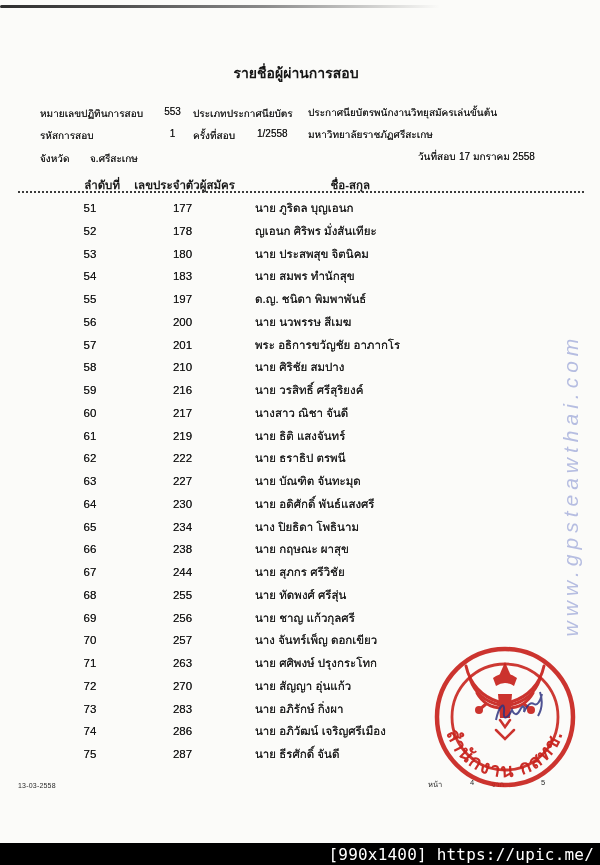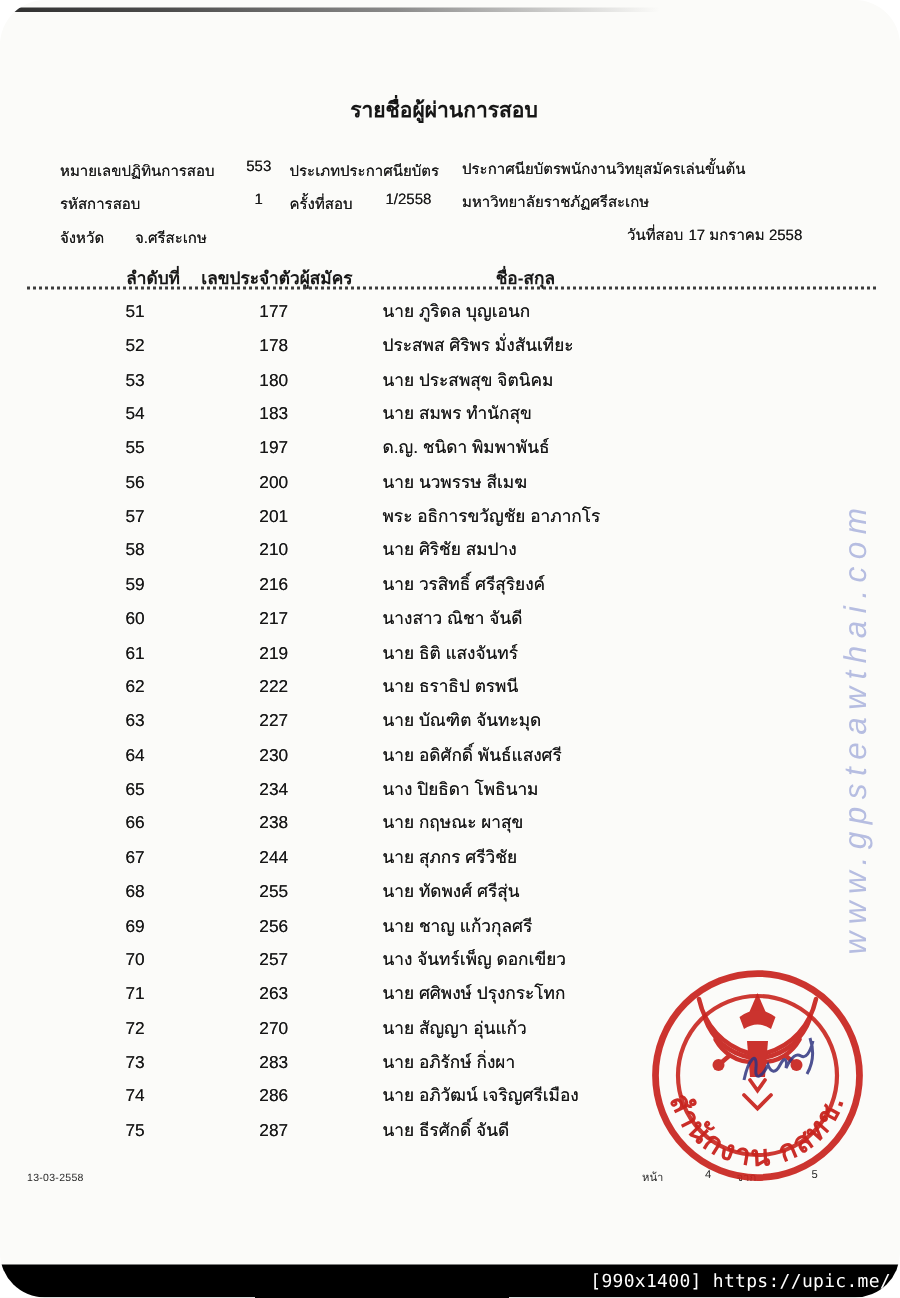--- a/index.html
+++ b/index.html
@@ -3,21 +3,20 @@
 <meta charset="utf-8">
 <style>
   html,body{margin:0;padding:0;}
   .page{
     position:relative;
     width:600px;height:865px;
     background:#fbfbf9;
     overflow:hidden;
     font-family:"Liberation Sans","DejaVu Sans",sans-serif;
     color:#1c1c1c;
-    border-radius:30px;
   }
   .scan-edge-top{
     position:absolute;top:5px;left:0;width:440px;height:3px;
     background:linear-gradient(to right,#2e2e2e 0%,#4c4c4c 25%,#8a8a8a 60%,rgba(150,150,150,0) 100%);
     border-radius:2px;
   }
   .doc-title{
     position:absolute;top:62px;left:0;width:592px;
     text-align:center;font-size:14px;font-weight:bold;color:#161616;
   }
@@ -50,21 +49,21 @@
   .pi-num{left:470px;}
   .pi-word2{left:491px;}
   .pi-total{left:541px;}
   .host-bar{
     position:absolute;left:0;bottom:0;width:600px;height:22px;background:#000;
     display:flex;align-items:center;justify-content:flex-end;
     padding-right:6px;box-sizing:border-box;z-index:3;
   }
   .host-caption{
     color:#fff;font-family:"DejaVu Sans Mono",monospace;
-    font-size:12px;letter-spacing:.2px;white-space:nowrap;margin-left:32px;
+    font-size:16px;letter-spacing:.2px;white-space:nowrap;margin-left:32px;
   }
 </style>
 </head>
 <body>
 
 <div class="page">
 
   <div class="scan-edge-top"></div>
 
   <div class="doc-title">รายชื่อผู้ผ่านการสอบ</div>
@@ -97,21 +96,21 @@
 
         <div class="trow">
           <span class="c-no">51</span>
           <span class="c-reg">177</span>
           <span class="c-name">นาย ภูริดล บุญเอนก</span>
         </div>
 
         <div class="trow">
           <span class="c-no">52</span>
           <span class="c-reg">178</span>
-          <span class="c-name">ประสพส ศิริพร มั่งสันเทียะ</span>
+          <span class="c-name">ญเอนก ศิริพร มั่งสันเทียะ</span>
         </div>
 
         <div class="trow">
           <span class="c-no">53</span>
           <span class="c-reg">180</span>
           <span class="c-name">นาย ประสพสุข จิตนิคม</span>
         </div>
 
         <div class="trow">
           <span class="c-no">54</span>

